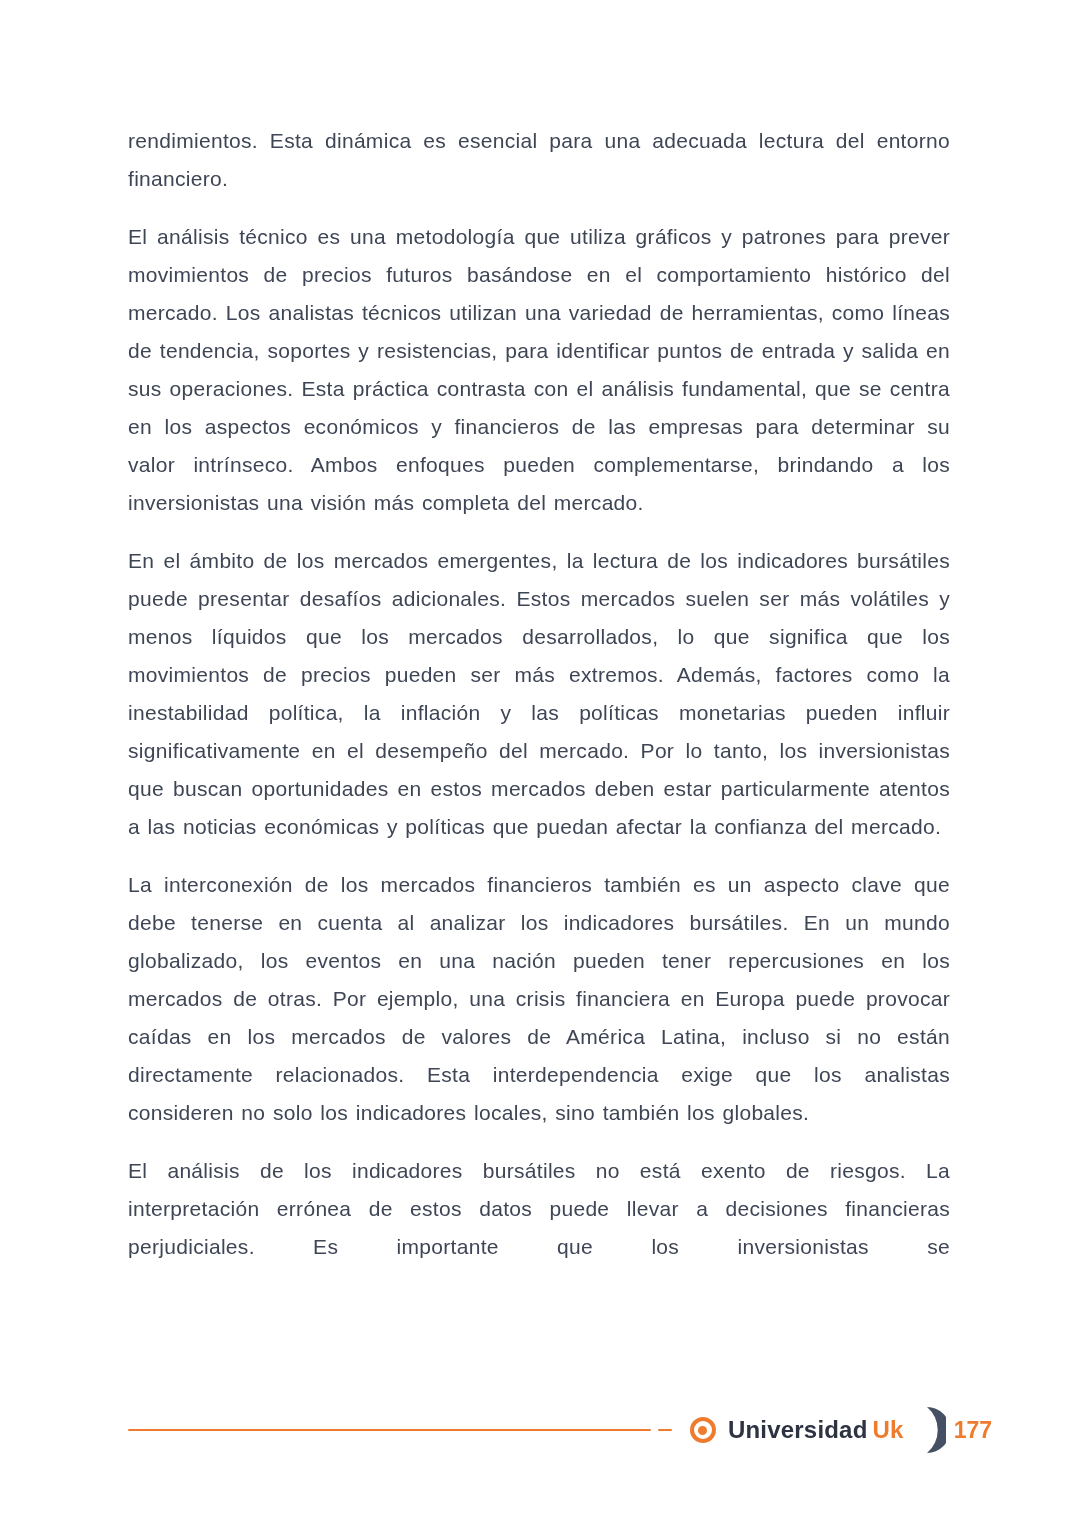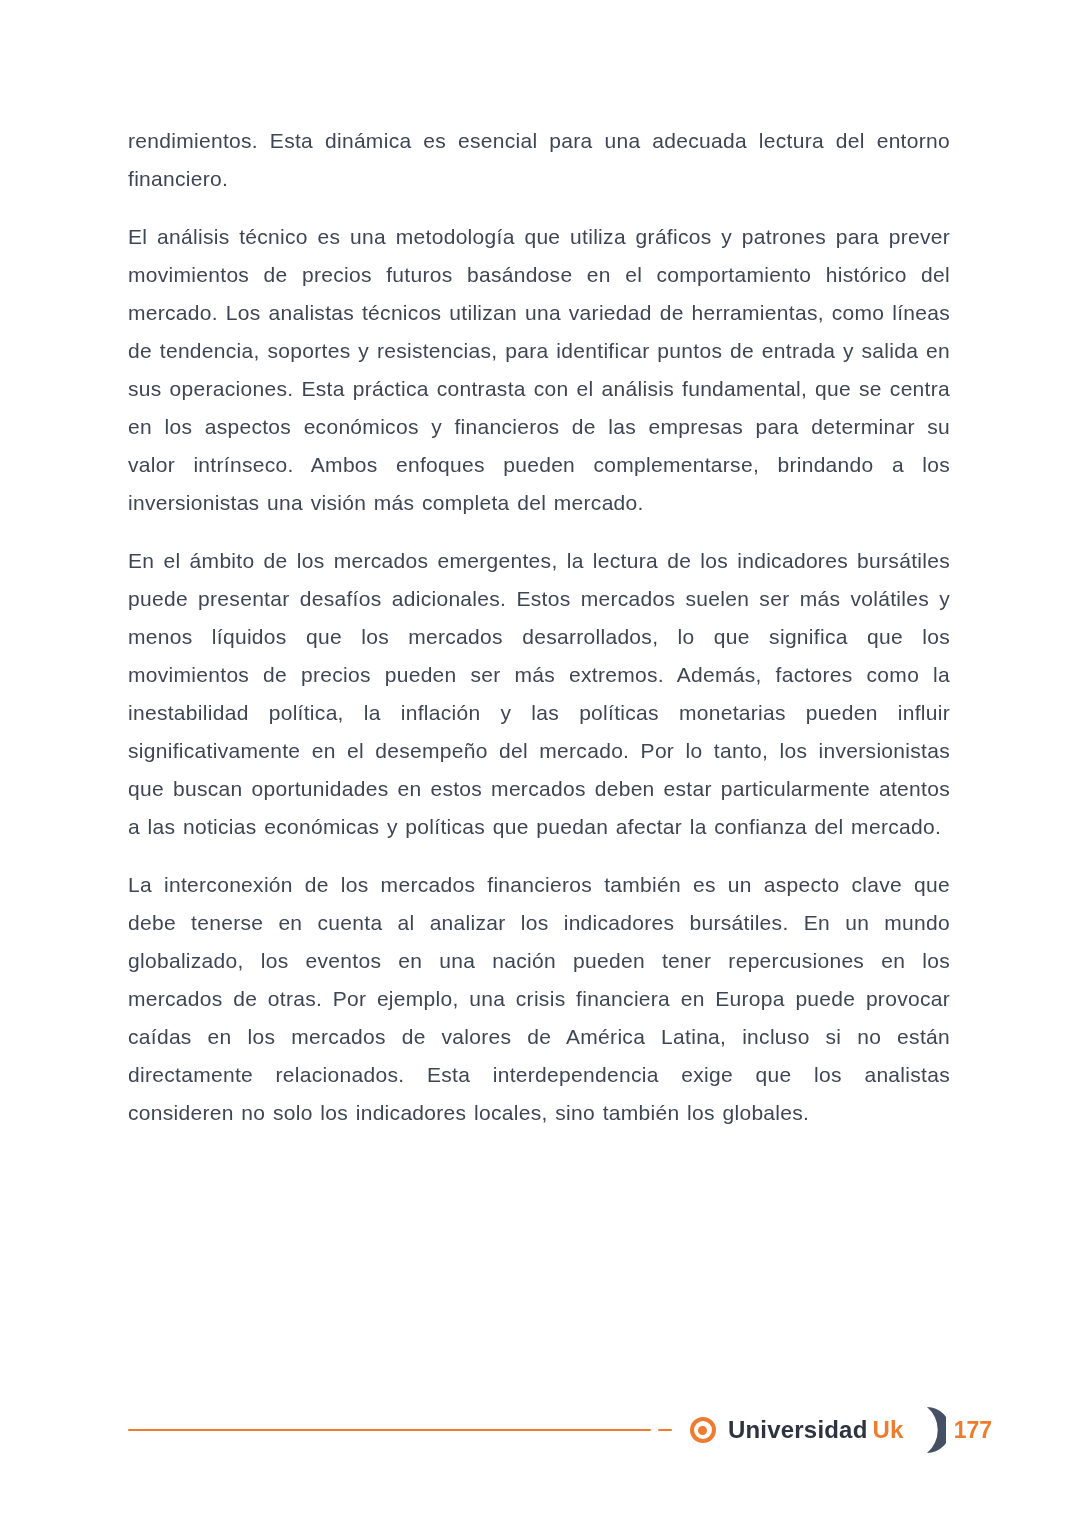--- a/index.html
+++ b/index.html
@@ -108,20 +108,21 @@
 </head>
 <body>
 
 <div class="page">
 
   <main class="content">
     <p class="para">rendimientos. Esta dinámica es esencial para una adecuada lectura del entorno financiero.</p>
     <p class="para">El análisis técnico es una metodología que utiliza gráficos y patrones para prever movimientos de precios futuros basándose en el comportamiento histórico del mercado. Los analistas técnicos utilizan una variedad de herramientas, como líneas de tendencia, soportes y resistencias, para identificar puntos de entrada y salida en sus operaciones. Esta práctica contrasta con el análisis fundamental, que se centra en los aspectos económicos y financieros de las empresas para determinar su valor intrínseco. Ambos enfoques pueden complementarse, brindando a los inversionistas una visión más completa del mercado.</p>
     <p class="para">En el ámbito de los mercados emergentes, la lectura de los indicadores bursátiles puede presentar desafíos adicionales. Estos mercados suelen ser más volátiles y menos líquidos que los mercados desarrollados, lo que significa que los movimientos de precios pueden ser más extremos. Además, factores como la inestabilidad política, la inflación y las políticas monetarias pueden influir significativamente en el desempeño del mercado. Por lo tanto, los inversionistas que buscan oportunidades en estos mercados deben estar particularmente atentos a las noticias económicas y políticas que puedan afectar la confianza del mercado.</p>
     <p class="para">La interconexión de los mercados financieros también es un aspecto clave que debe tenerse en cuenta al analizar los indicadores bursátiles. En un mundo globalizado, los eventos en una nación pueden tener repercusiones en los mercados de otras. Por ejemplo, una crisis financiera en Europa puede provocar caídas en los mercados de valores de América Latina, incluso si no están directamente relacionados. Esta interdependencia exige que los analistas consideren no solo los indicadores locales, sino también los globales.</p>
+    <p class="para last">El análisis de los indicadores bursátiles no está exento de riesgos. La interpretación errónea de estos datos puede llevar a decisiones financieras perjudiciales. Es importante que los inversionistas se</p>
   </main>
 
   <footer class="footer">
     <span class="rule"></span>
     <span class="rule-dash"></span>
     <span class="logo-dot"></span>
     <span class="brand"><span>Universidad</span><span class="brand-accent">Uk</span></span>
     <svg class="crescent" width="28" height="50" viewBox="0 0 28 50" aria-hidden="true">
       <path d="M9,2 A23,23 0 1 1 9,48 A30,30 0 0 0 9,2 Z" fill="#455065"></path>
     </svg>

